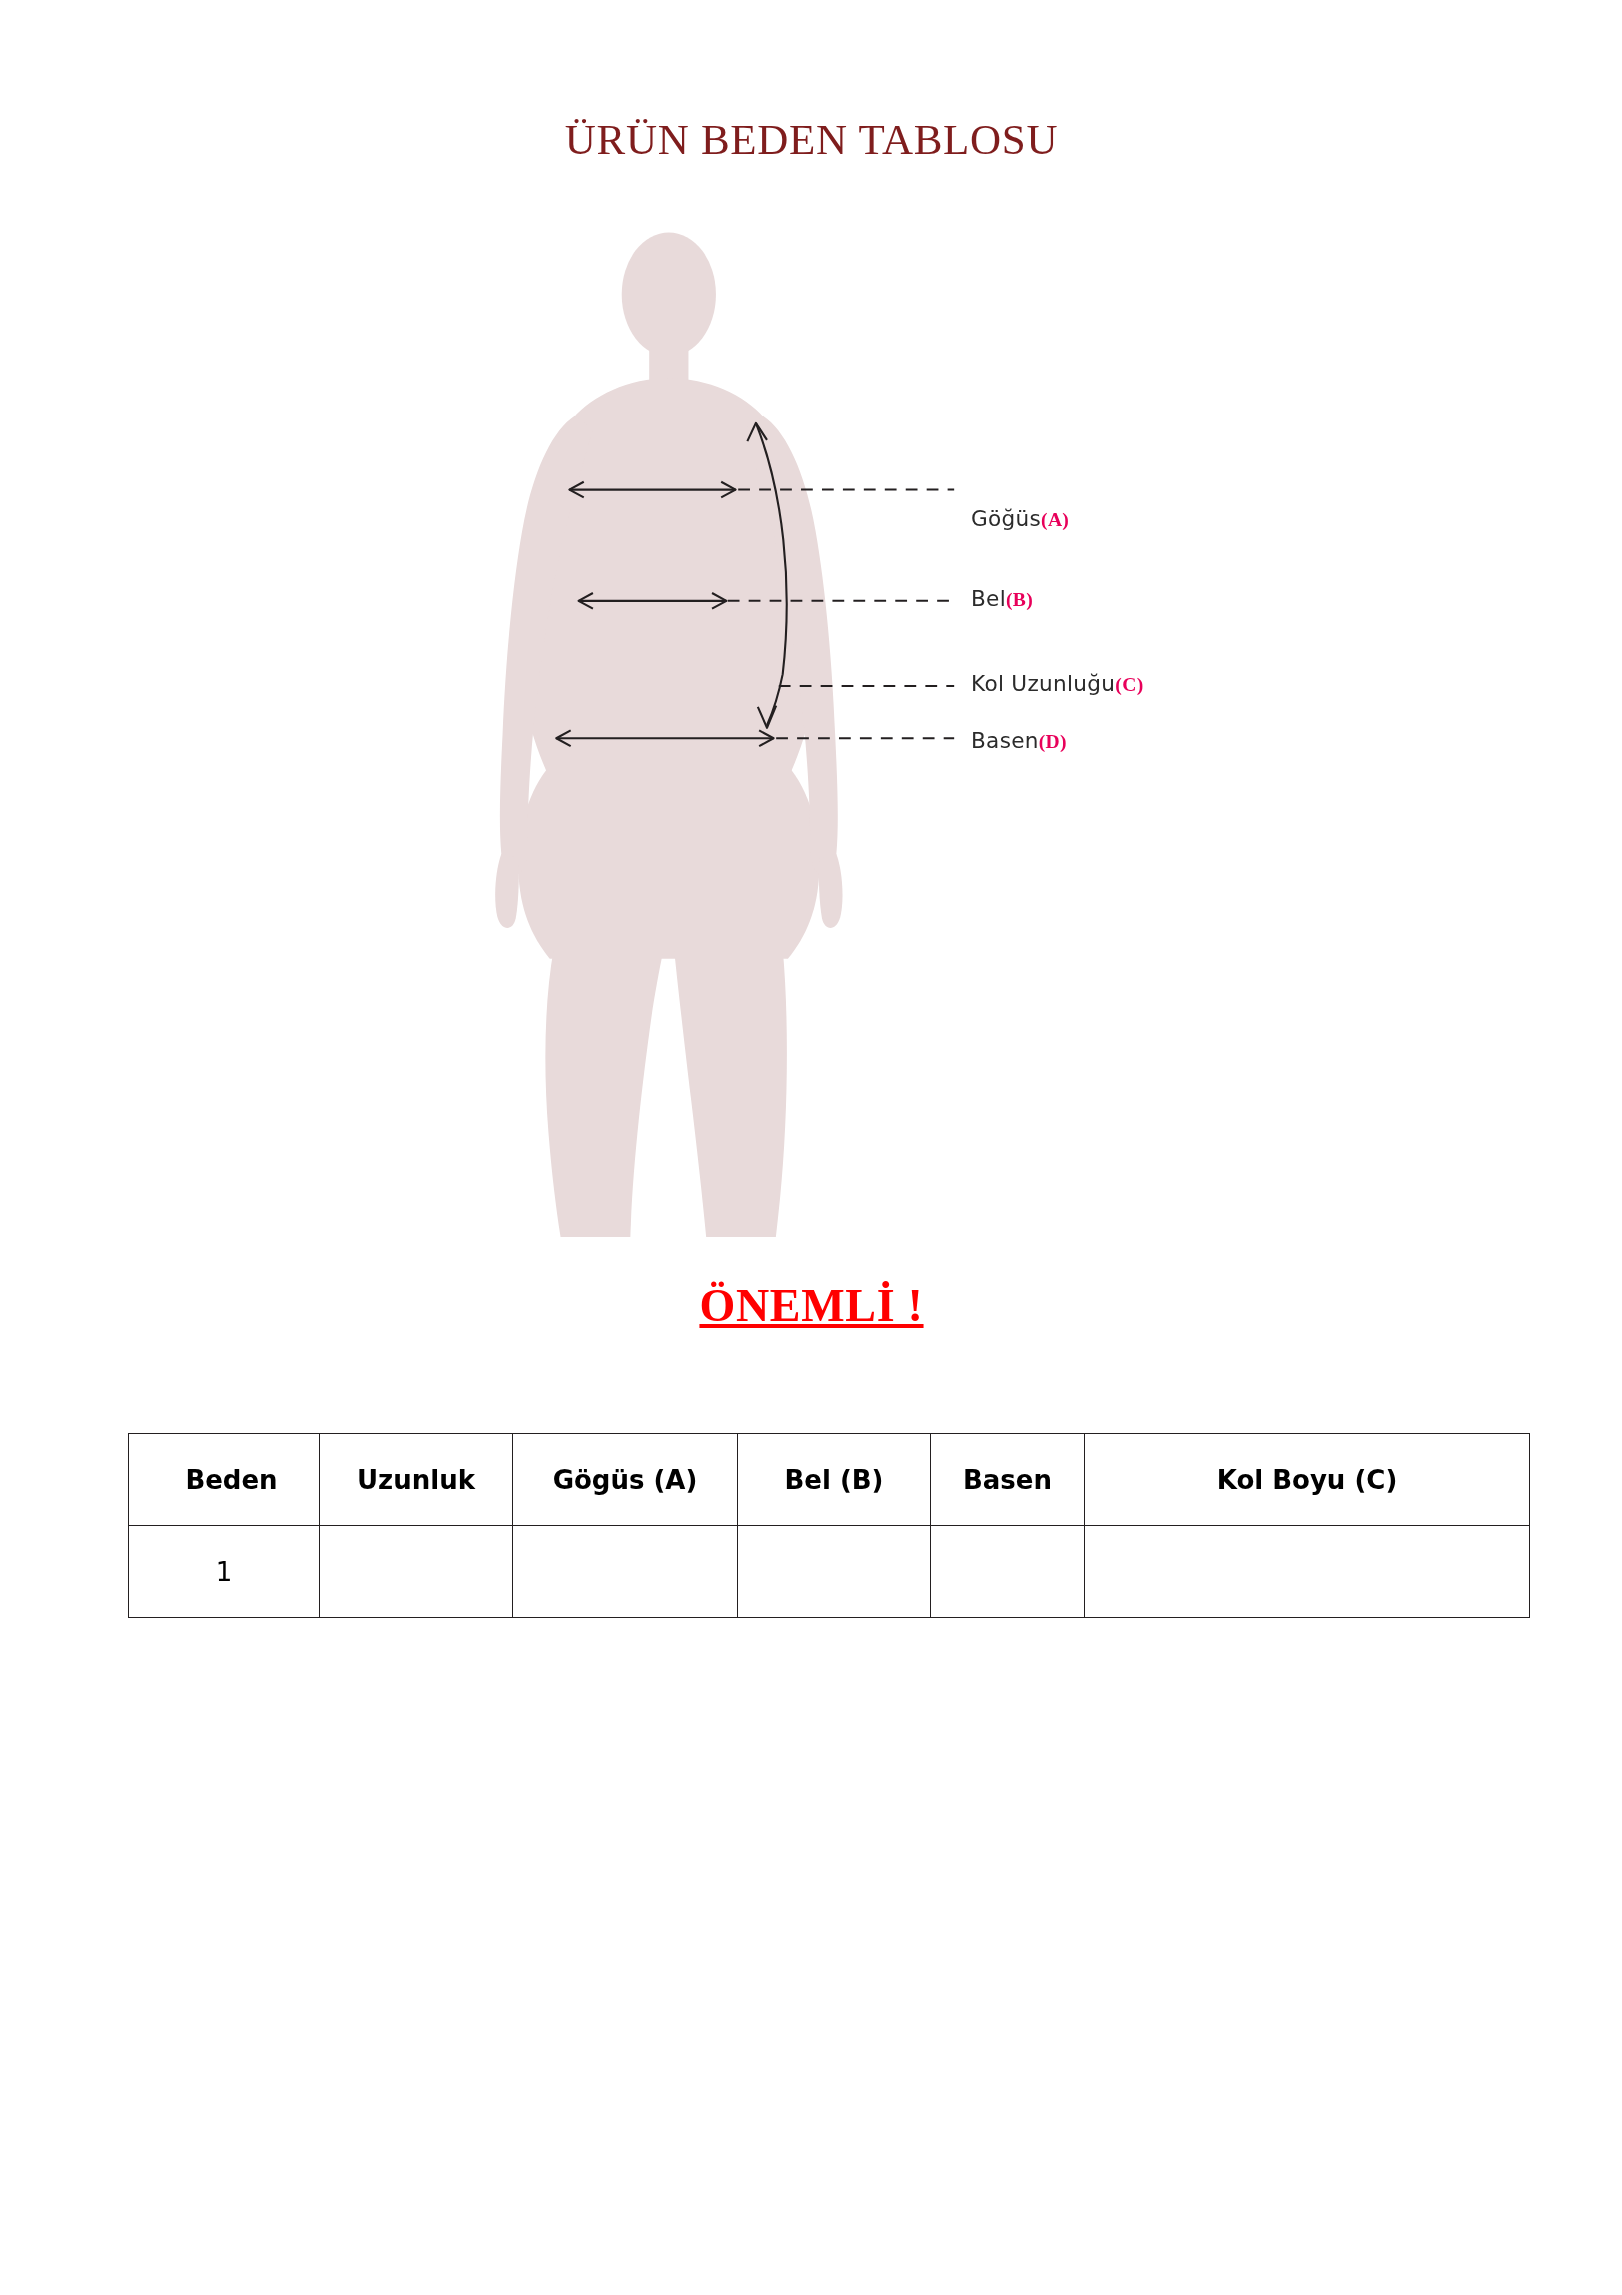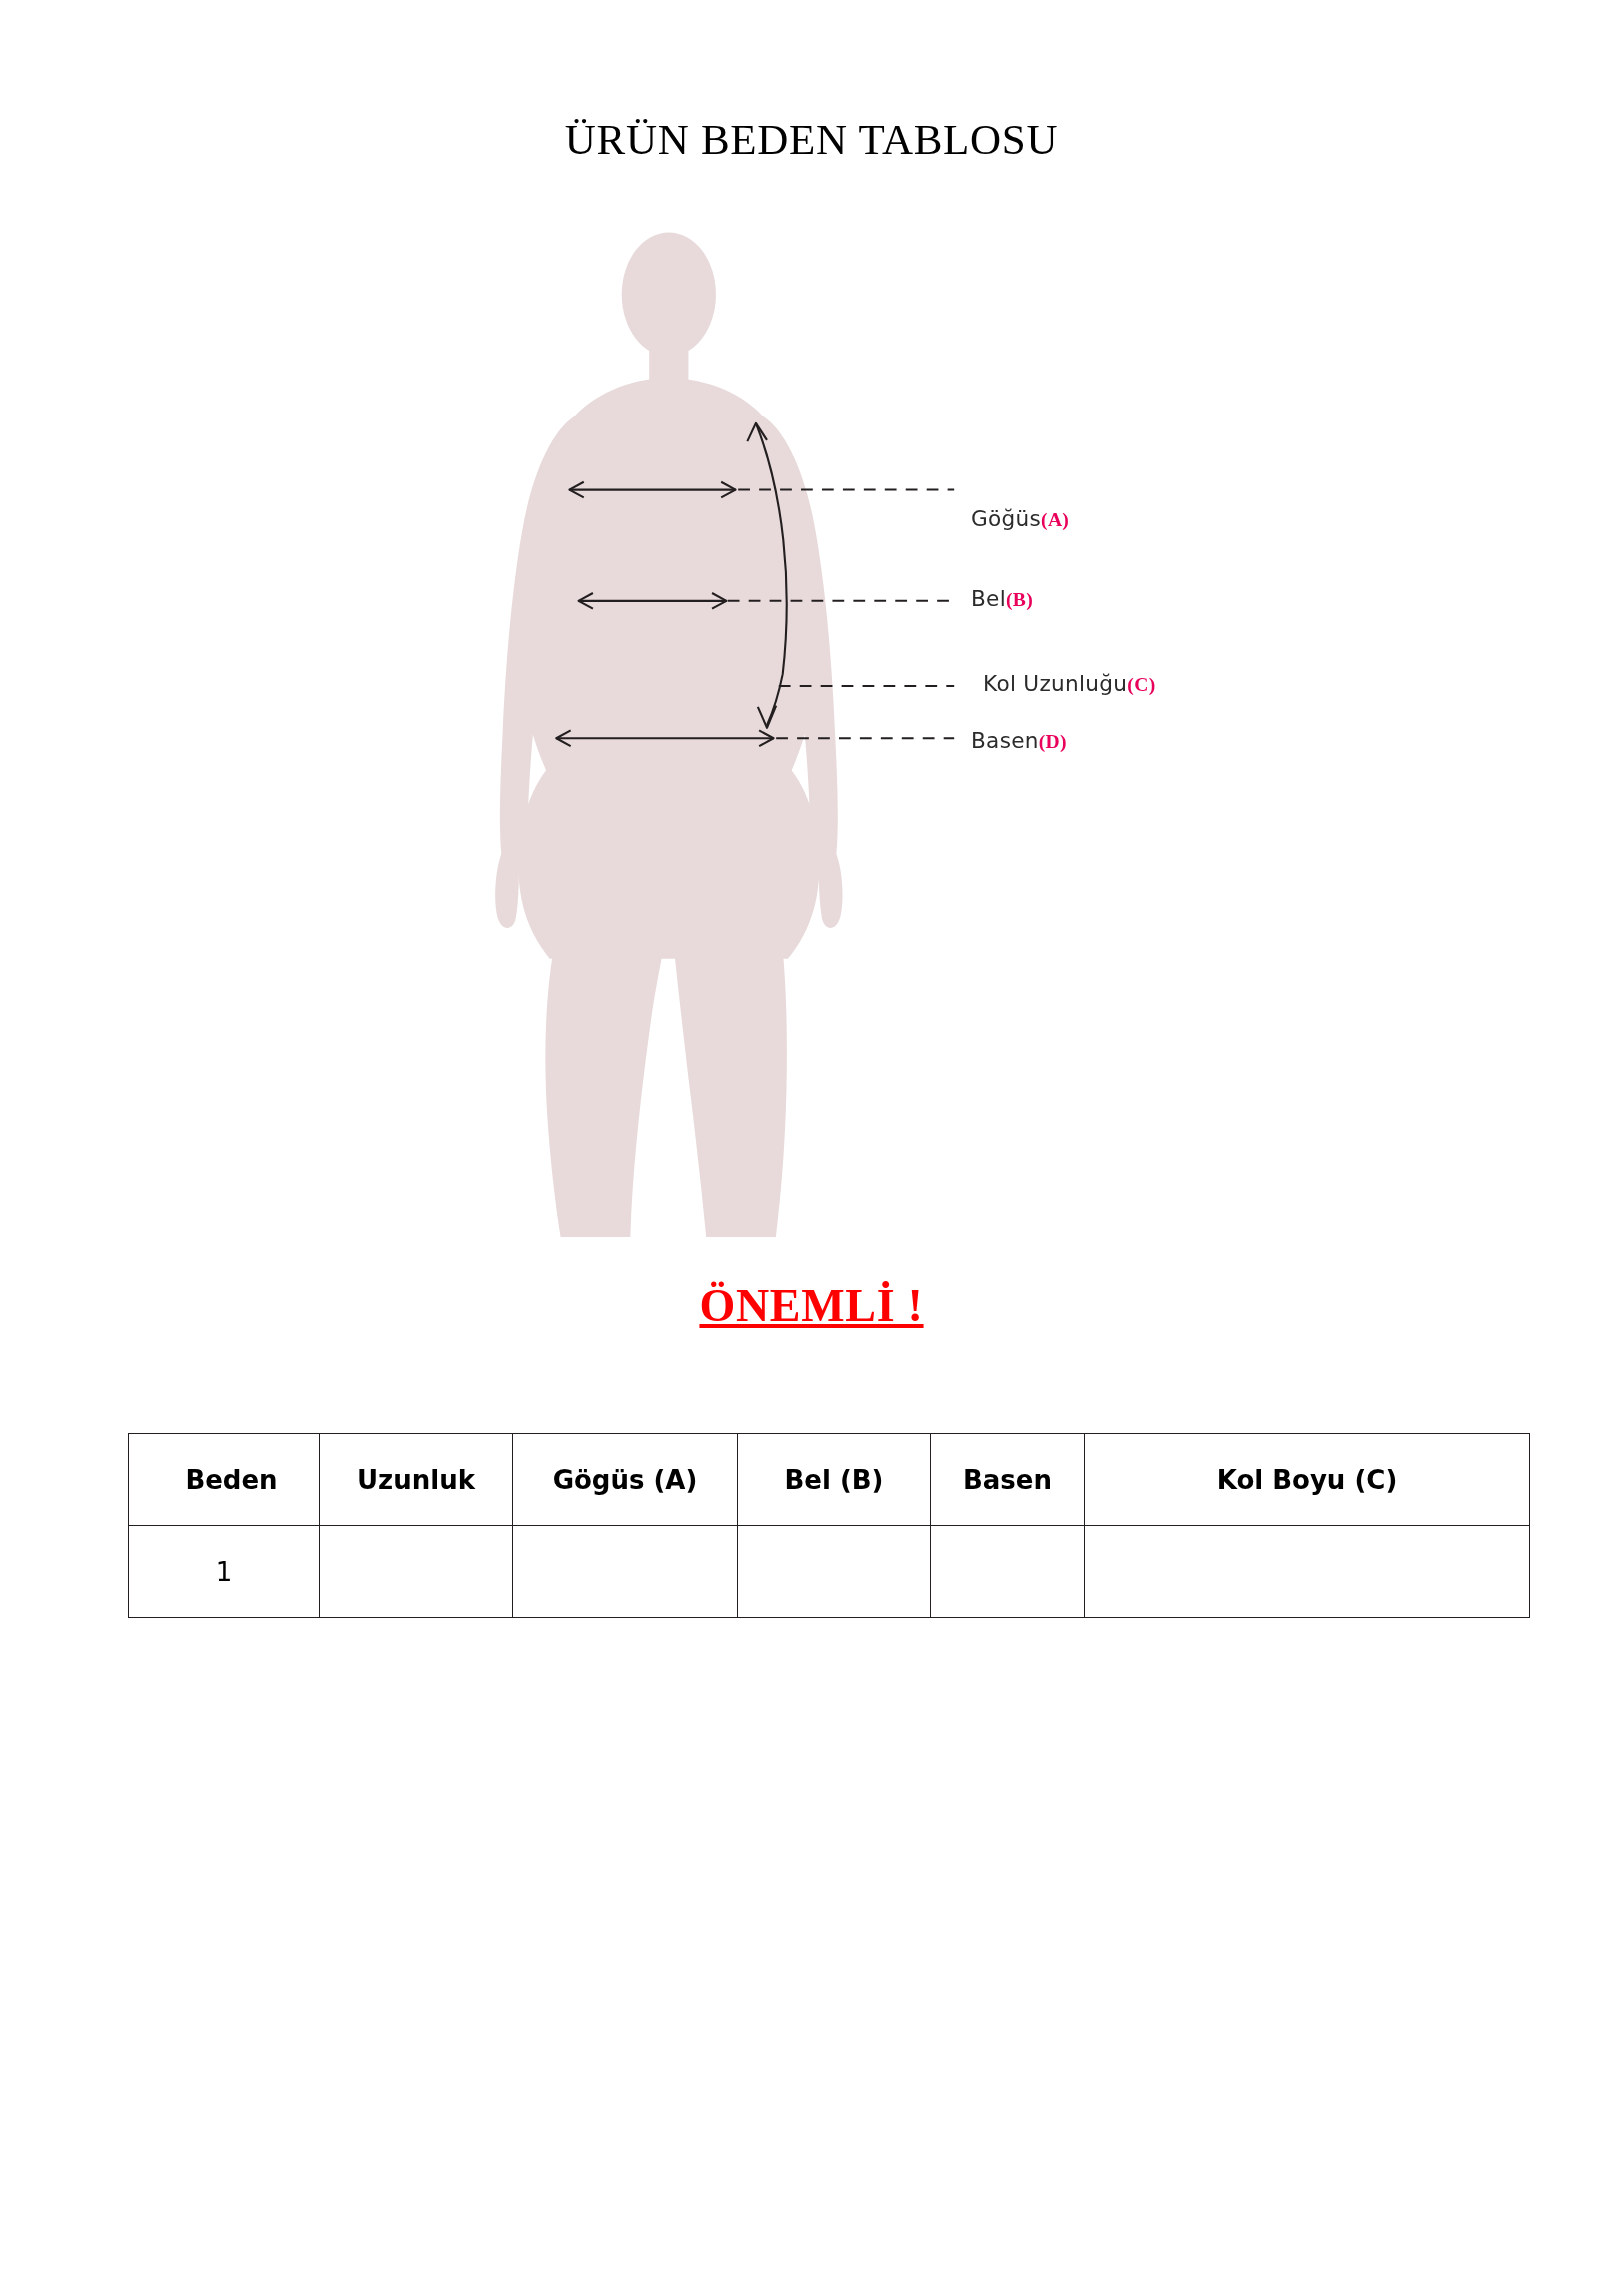--- a/index.html
+++ b/index.html
@@ -25,21 +25,21 @@
   
   .doc-title {
     position: absolute;
     top: 115px;
     left: 0;
     width: 1623px;
     text-align: center;
     font-family: "Liberation Serif", serif;
     font-size: 43px;
     letter-spacing: 0.7px;
-    color: #000000;
+    color: #7f1d1d;
   }
 
   
   .figure-wrap {
     position: absolute;
     top: 216px;
     left: 0;
     width: 1623px;
     height: 1021px;
   }
@@ -229,21 +229,21 @@
     </svg>
 
     <div class="meas-label" style="left:971px; top:259px;margin-top:31px;">
       <span>Göğüs</span><span class="code">(A)</span>
     </div>
 
     <div class="meas-label" style="left:971px; top:370px;">
       <span>Bel</span><span class="code">(B)</span>
     </div>
 
-    <div class="meas-label" style="left:971px; top:455px;margin-left:12px;">
+    <div class="meas-label" style="left:971px; top:455px;">
       <span>Kol Uzunluğu</span><span class="code">(C)</span>
     </div>
 
     <div class="meas-label" style="left:971px; top:512px;">
       <span>Basen</span><span class="code">(D)</span>
     </div>
   </div>
 
   <div class="important">ÖNEMLİ !</div>
 

